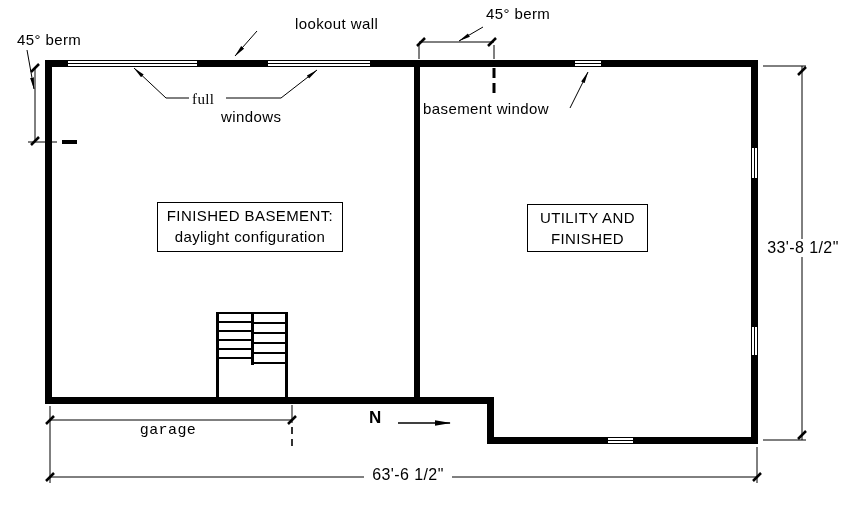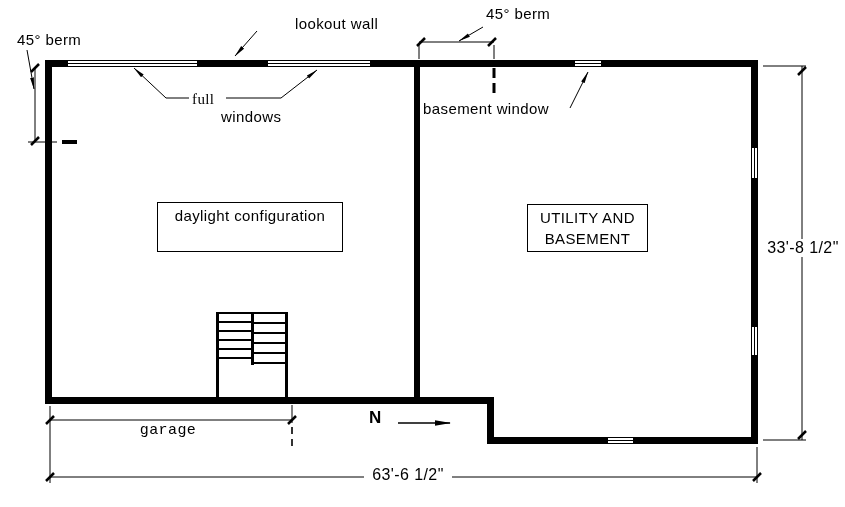--- a/index.html
+++ b/index.html
@@ -91,25 +91,26 @@
   <div class="win-v wins" style="left:751px;top:327px;width:7px;height:28px;"></div>
   <div class="win-h wins" style="left:608px;top:437px;width:25px;height:7px;"></div>
 
   <div class="treads-l" style="left:216px;top:312px;width:38px;height:54px;"></div>
   <div class="treads-r" style="left:251px;top:312px;width:37px;height:54px;"></div>
   <div class="wall" style="left:216px;top:312px;width:3px;height:87px;"></div>
   <div class="wall" style="left:251px;top:312px;width:3px;height:53px;"></div>
   <div class="wall" style="left:285px;top:312px;width:3px;height:87px;"></div>
 
   <div class="roombox" style="left:157px;top:202px;width:184px;height:46px;">
+    <div>FINISHED BASEMENT:</div>
     <div>daylight configuration</div>
   </div>
   <div class="roombox" style="left:527px;top:204px;width:119px;height:44px;">
     <div>UTILITY AND</div>
-    <div>BASEMENT</div>
+    <div>FINISHED</div>
   </div>
 
   <div class="label txt" style="left:17px;top:31px;">45° berm</div>
   <div class="label txt" style="left:486px;top:5px;">45° berm</div>
   <div class="label txt" style="left:252px;top:15px;margin-left:43px;">lookout wall</div>
   <div class="label txt" style="left:192px;top:90px;font-family:Liberation Serif, serif;">full</div>
   <div class="label txt" style="left:192px;top:108px;margin-left:29px;">windows</div>
   <div class="label txt" style="left:423px;top:100px;">basement window</div>
   <div class="label txt" style="left:128px;top:422px;width:80px;text-align:center;font-family:Liberation Mono, monospace;">garage</div>
   <div class="label txt north" style="left:369px;top:409px;">N</div>

